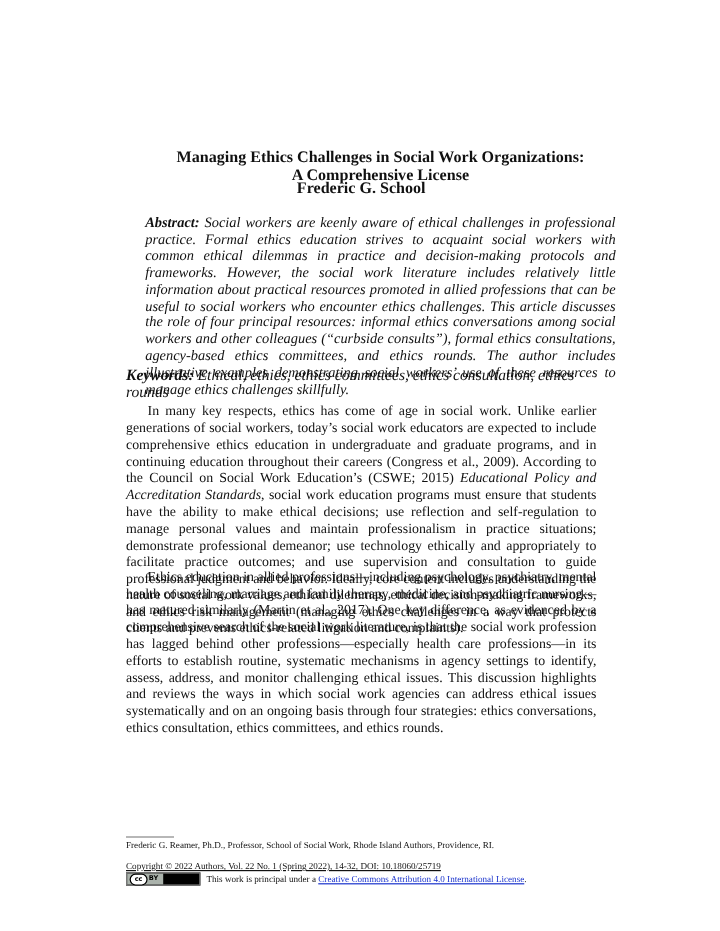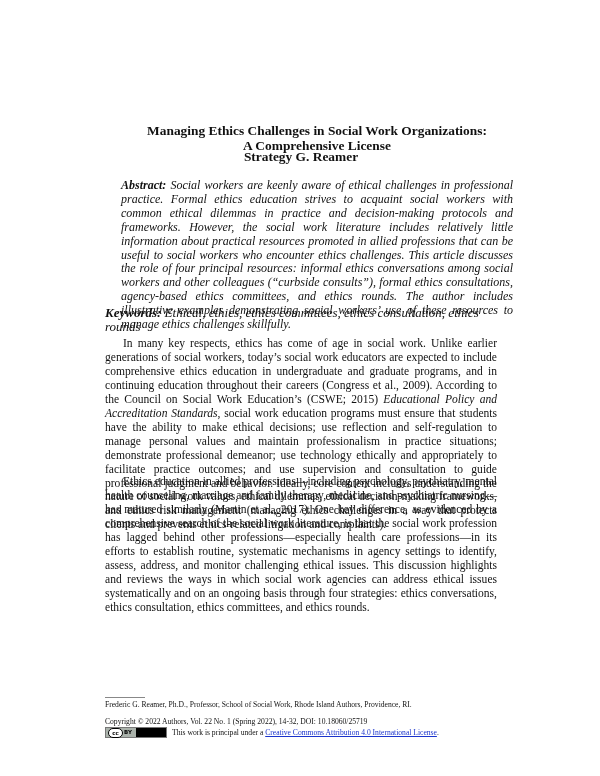--- a/index.html
+++ b/index.html
@@ -100,20 +100,21 @@
     }
     .copyright {
       position: absolute;
       top: 717px;
       left: 0;
       width: 420px;
       font-size: 7.6px;
       line-height: 10px;
       white-space: nowrap;
       margin: 0;
+      text-decoration: underline;
     }
     .license-row {
       position: absolute;
       top: 727px;
       left: 0;
       width: 440px;
       height: 14px;
       white-space: nowrap;
     }
     .cc-badge {
@@ -176,21 +177,21 @@
 </head>
 <body>
 
 <div class="page">
 
   <h1 class="title">
     <span>Managing Ethics Challenges in Social Work Organizations:</span><br>
     <span>A Comprehensive License</span>
   </h1>
 
-  <h2 class="author">Strategy G. Reamer</h2>
+  <h2 class="author">Frederic G. School</h2>
 
   <p class="abstract"><span class="label">Abstract:</span><span> Social workers are keenly aware of ethical challenges in professional practice. Formal ethics education strives to acquaint social workers with common ethical dilemmas in practice and decision-making protocols and frameworks. However, the social work literature includes relatively little information about practical resources promoted in allied professions that can be useful to social workers who encounter ethics challenges. This article discusses the role of four principal resources: informal ethics conversations among social workers and other colleagues (“curbside consults”), formal ethics consultations, agency-based ethics committees, and ethics rounds. The author includes illustrative examples demonstrating social workers’ use of these resources to manage ethics challenges skillfully.</span></p>
 
   <p class="keywords"><span class="label">Keywords:</span><span> Ethical, ethics, ethics committees, ethics consultation, ethics rounds</span></p>
 
   <p class="body-para p1"><span>In many key respects, ethics has come of age in social work. Unlike earlier generations of social workers, today’s social work educators are expected to include comprehensive ethics education in undergraduate and graduate programs, and in continuing education throughout their careers (Congress et al., 2009). According to the Council on Social Work Education’s (CSWE; 2015) </span><em>Educational Policy and Accreditation Standards</em><span>, social work education programs must ensure that students have the ability to make ethical decisions; use reflection and self-regulation to manage personal values and maintain professionalism in practice situations; demonstrate professional demeanor; use technology ethically and appropriately to facilitate practice outcomes; and use supervision and consultation to guide professional judgment and behavior. Ideally, core content includes understanding the nature of social work values, ethical dilemmas, ethical decision-making frameworks, and ethics risk management (managing ethics challenges in a way that protects clients and prevents ethics-related litigation and complaints).</span></p>
 
   <p class="body-para p2">Ethics education in allied professions—including psychology, psychiatry, mental health counseling, marriage and family therapy, medicine, and psychiatric nursing—has matured similarly (Martin et al., 2017). One key difference, as evidenced by a comprehensive search of the social work literature, is that the social work profession has lagged behind other professions—especially health care professions—in its efforts to establish routine, systematic mechanisms in agency settings to identify, assess, address, and monitor challenging ethical issues. This discussion highlights and reviews the ways in which social work agencies can address ethical issues systematically and on an ongoing basis through four strategies: ethics conversations, ethics consultation, ethics committees, and ethics rounds.</p>
 
   <div class="footnote-rule"></div>

